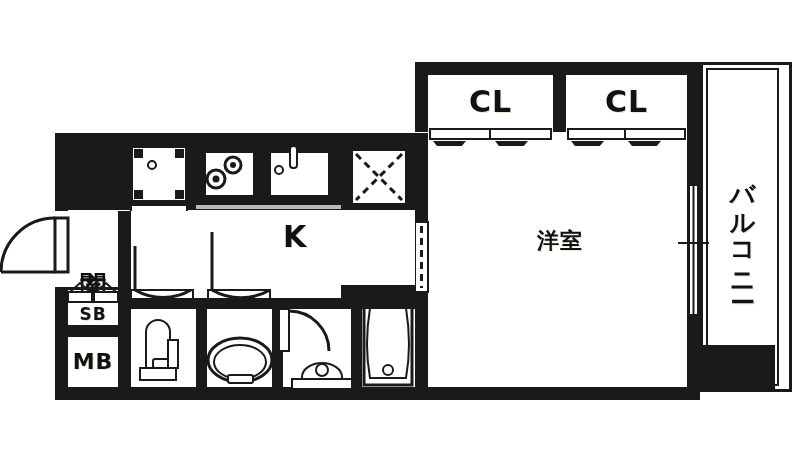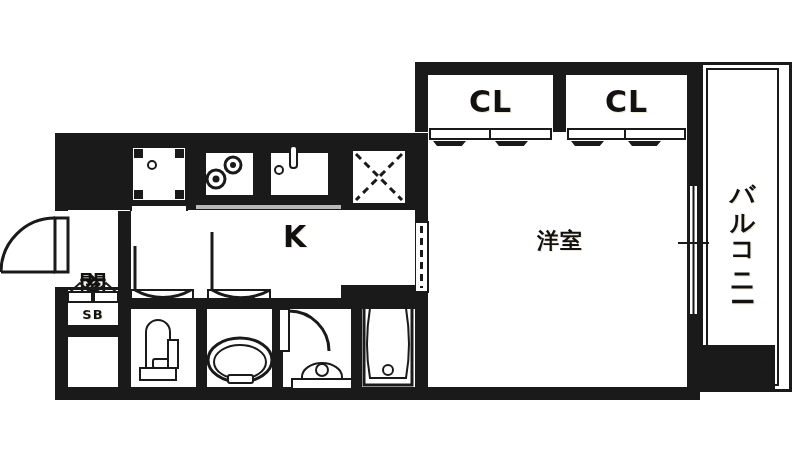--- a/index.html
+++ b/index.html
@@ -132,24 +132,25 @@
   </svg>
 
   <div class="wall" style="left:68px;top:287px;width:50px;height:3px;"></div>
   <svg style="left:0;top:0;width:800px;height:475px;">
     <rect x="68" y="292" width="24" height="10" class="fillw"></rect>
     <rect x="94" y="292" width="24" height="10" class="fillw"></rect>
     <path class="ln2" d="M70 292 L80 283 L90 292"></path>
     <path class="ln2" d="M96 292 L106 283 L116 292"></path>
   </svg>
   <div class="room" style="left:68px;top:303px;width:50px;height:22px;"></div>
-  <div class="lbl" style="left:68px;top:303px;width:50px;height:24px;font-size:13px;">SB</div>
+  <div class="lbl" style="left:68px;top:303px;width:50px;height:24px;font-size:17px;">SB</div>
   <div class="wall" style="left:68px;top:325px;width:50px;height:12px;"></div>
 
   <div class="room" style="left:68px;top:337px;width:50px;height:50px;"></div>
+  <div class="lbl" style="left:68px;top:345px;width:50px;height:34px;font-size:22px;">MB</div>
 
   <div class="wall" style="left:118px;top:211px;width:13px;height:176px;"></div>
 
   <div class="room" style="left:131px;top:211px;width:65px;height:89px;"></div>
 
   <svg style="left:0;top:0;width:800px;height:475px;">
     <rect x="131" y="290" width="62" height="10" class="fillw"></rect>
     <path class="arc" d="M135 290 A56 56 0 0 0 191 290"></path>
     <line x1="135" y1="290" x2="135" y2="246" class="ln"></line>
   </svg>

